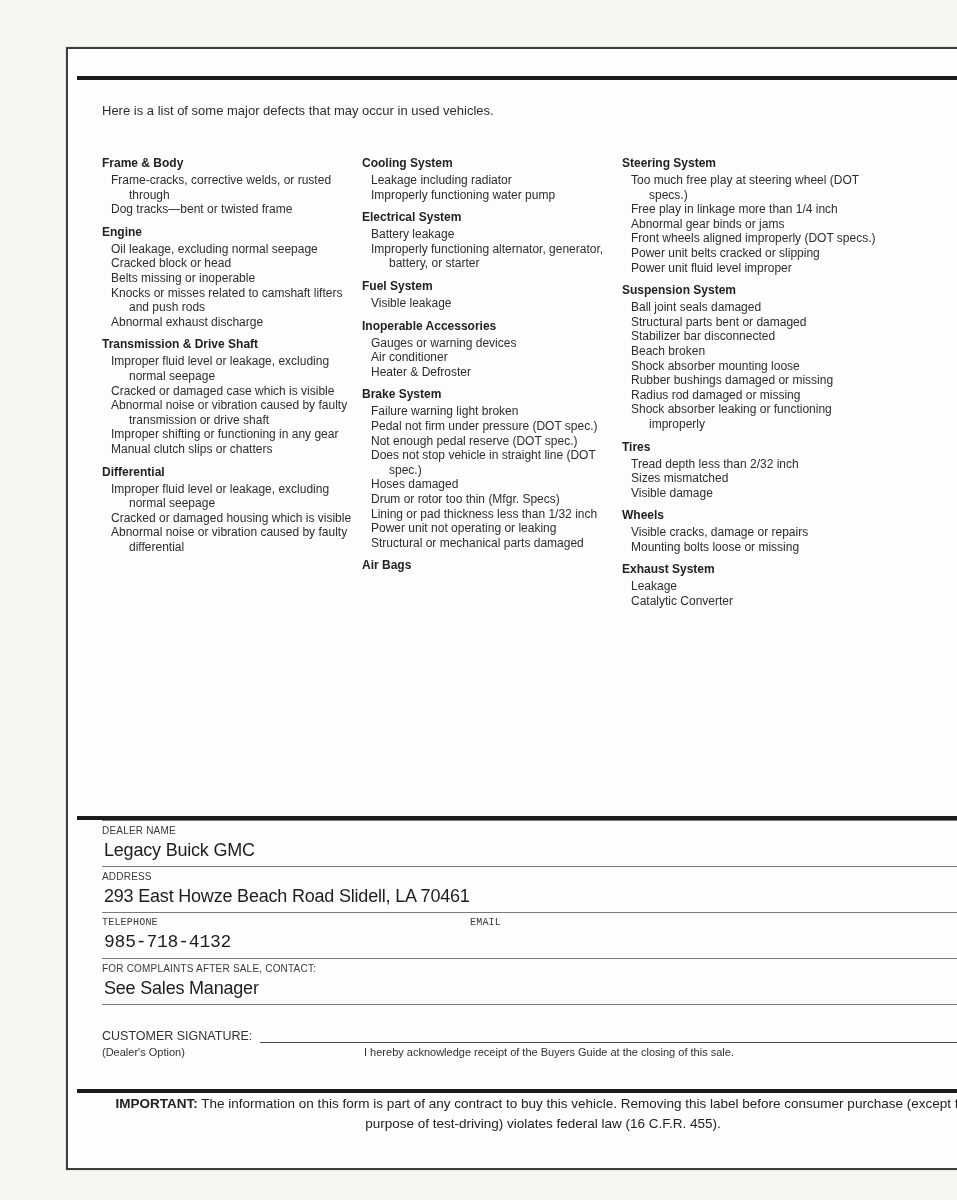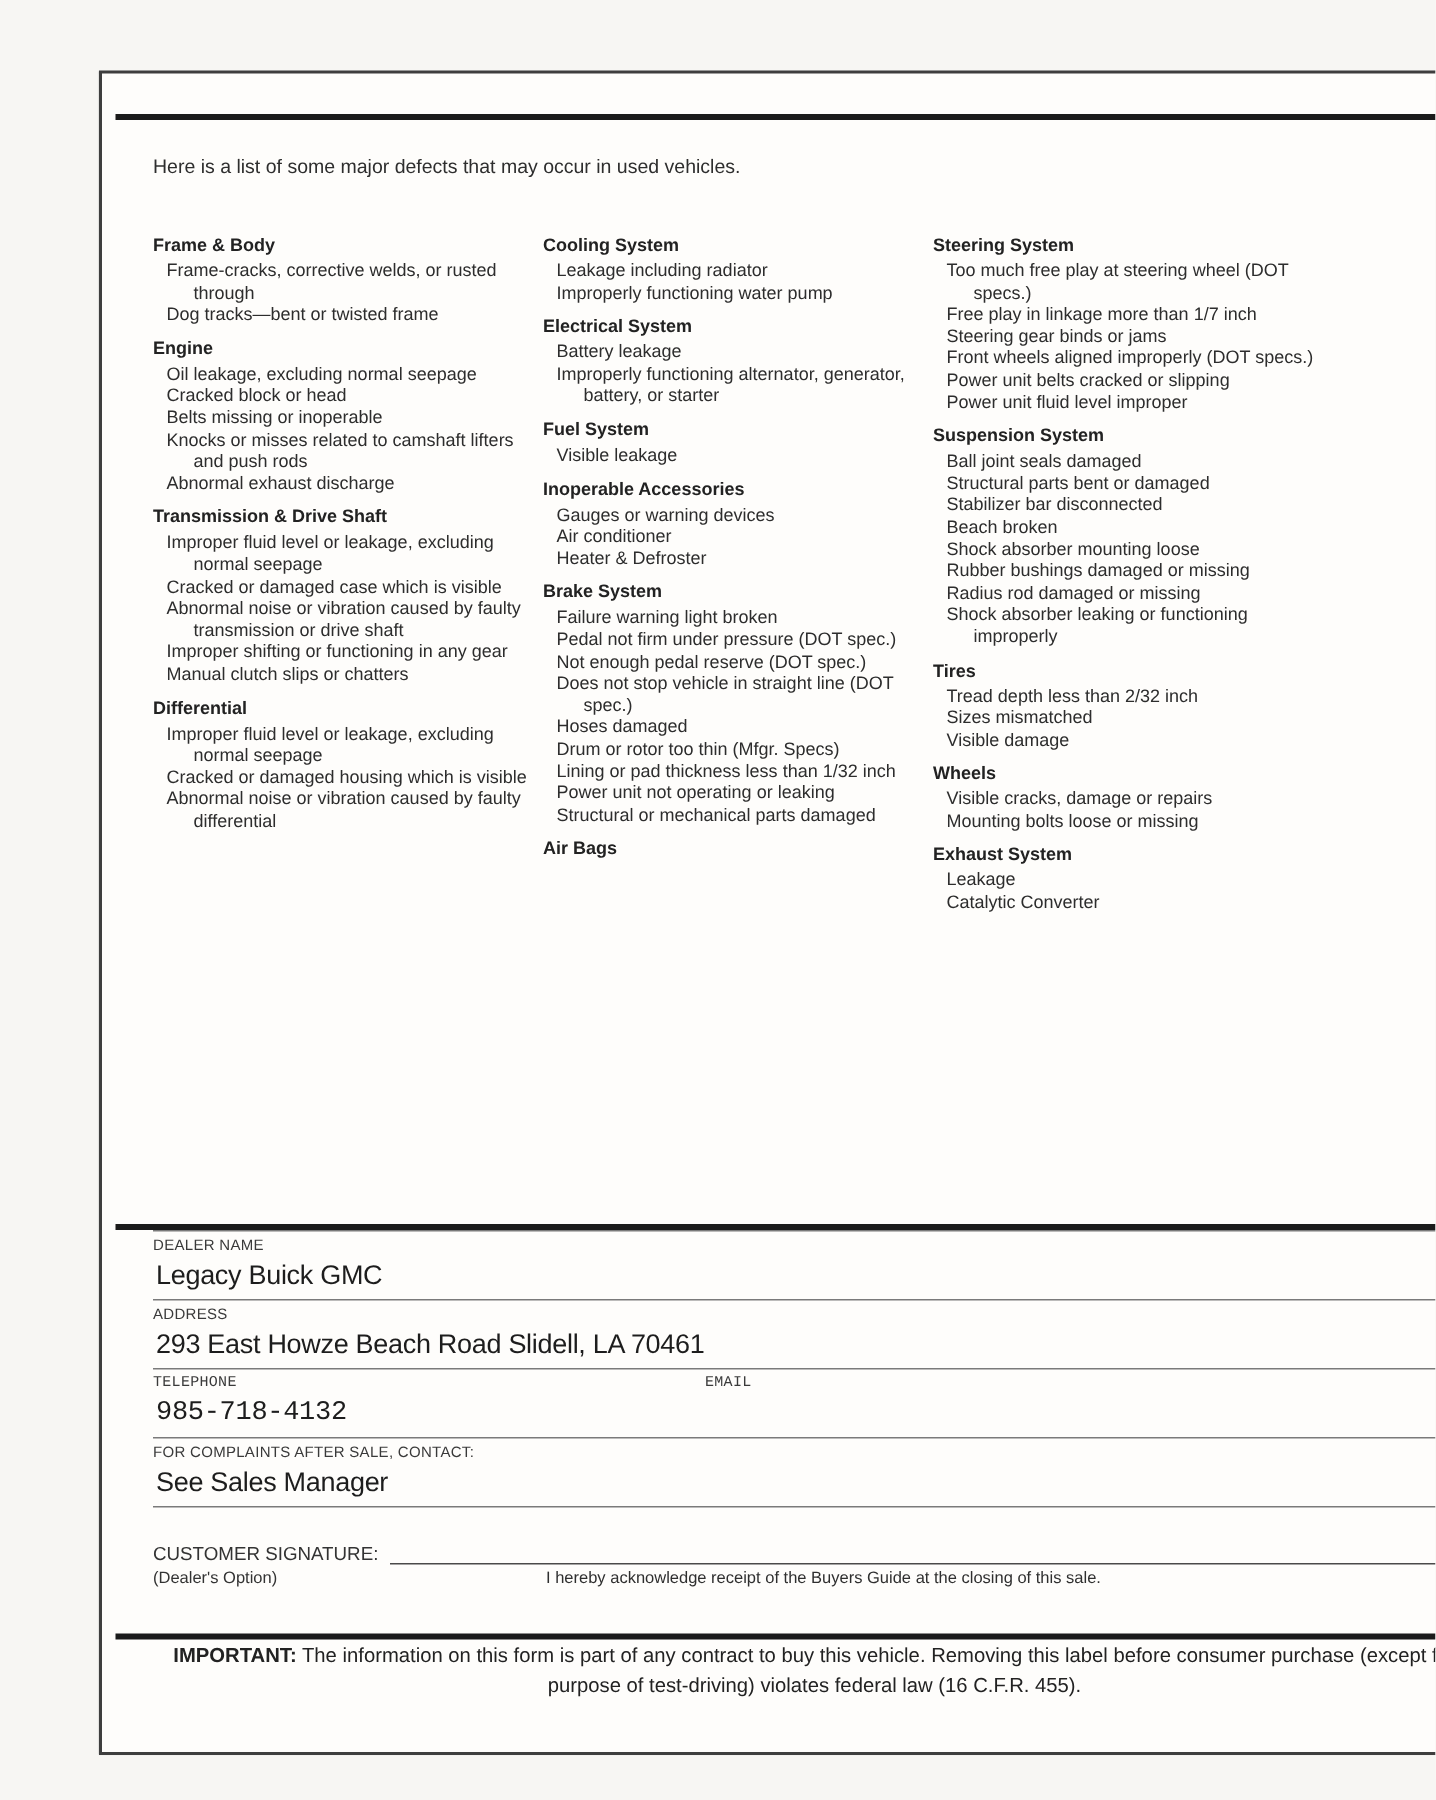--- a/index.html
+++ b/index.html
@@ -205,22 +205,22 @@
             <div class="defect-item">Structural or mechanical parts damaged</div>
           </div>
           <div class="defect-section">
             <div class="defect-heading">Air Bags</div>
           </div>
         </div>
       <div class="defect-column">
           <div class="defect-section">
             <div class="defect-heading">Steering System</div>
             <div class="defect-item">Too much free play at steering wheel (DOT specs.)</div>
-            <div class="defect-item">Free play in linkage more than 1/7 inch</div>
-            <div class="defect-item">Steering gear binds or jams</div>
+            <div class="defect-item">Free play in linkage more than 1/4 inch</div>
+            <div class="defect-item">Abnormal gear binds or jams</div>
             <div class="defect-item">Front wheels aligned improperly (DOT specs.)</div>
             <div class="defect-item">Power unit belts cracked or slipping</div>
             <div class="defect-item">Power unit fluid level improper</div>
           </div>
           <div class="defect-section">
             <div class="defect-heading">Suspension System</div>
             <div class="defect-item">Ball joint seals damaged</div>
             <div class="defect-item">Structural parts bent or damaged</div>
             <div class="defect-item">Stabilizer bar disconnected</div>
             <div class="defect-item">Beach broken</div>

